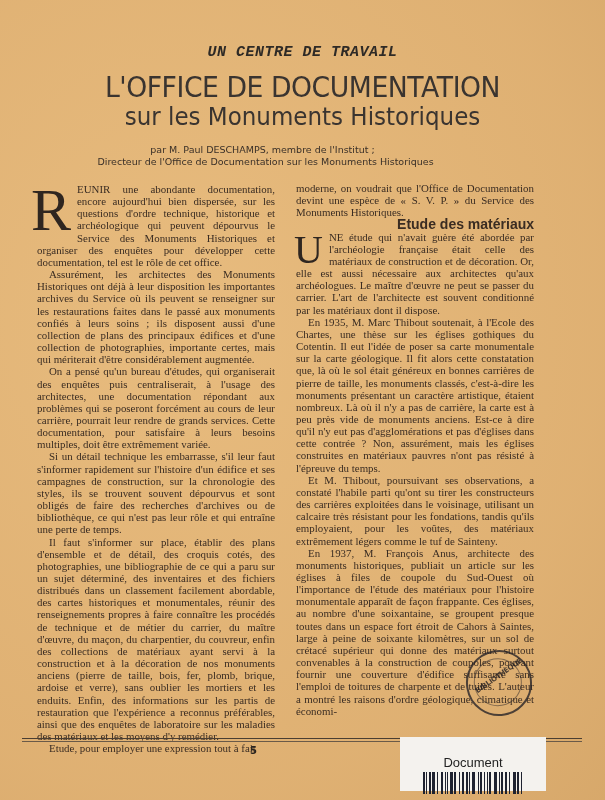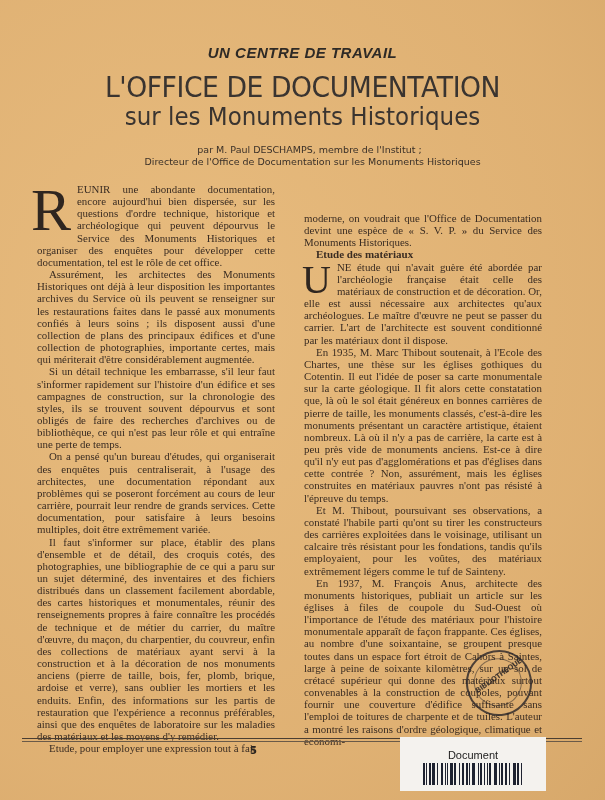--- a/index.html
+++ b/index.html
@@ -7,73 +7,73 @@
     width: 605px; height: 800px; overflow: hidden;
     background: #e3b577;
     background-image: radial-gradient(ellipse at 30% 40%, rgba(240,200,140,0.35), rgba(200,150,90,0.15) 70%, rgba(180,130,70,0.25));
     position: relative;
     color: #3a2c22;
     font-family: "Liberation Serif", "DejaVu Serif", serif;
   }
   .page { position: absolute; left: 0; top: 0; width: 605px; height: 800px; }
   .kicker {
     position: absolute; top: 44px; left: 0; width: 605px; text-align: center;
-    font-family: Liberation Sans, sans-serif; font-weight: bold; font-style: italic;
+    font-family: Liberation Mono, monospace; font-weight: bold; font-style: italic;
     font-size: 15px; letter-spacing: 0.5px; color: #2e2a26;
   }
   .title1 {
     position: absolute; top: 70px; left: 0; width: 605px; text-align: center;
     font-family: "DejaVu Sans", sans-serif; font-size: 29px; font-weight: normal;
     color: #3a3430; letter-spacing: -0.5px; transform: scaleX(0.92);
   }
   .title2 {
     position: absolute; top: 102px; left: 0; width: 605px; text-align: center;
     font-family: "DejaVu Sans", sans-serif; font-size: 25px; color: #3a3430;
     transform: scaleX(0.92);
   }
   .byline {
     position: absolute; top: 144px; left: 0; width: 525px; text-align: center;
-    font-family: "DejaVu Sans", sans-serif; font-size: 9.5px; color: #3a3028; line-height: 12px; padding-left: 47px;
+    font-family: "DejaVu Sans", sans-serif; font-size: 9.5px; color: #3a3028; line-height: 12px;
   }
   .byline .l2 { display: block; margin-left: 6px; }
   .col {
     position: absolute; top: 183px; width: 238px;
     font-size: 10.9px; line-height: 12.15px; text-align: justify;
     hyphens: manual;
   }
   .col.left { left: 37px; }
-  .col.right { left: 304px; top: 182px; width: 238px; margin-top: 30px; }
+  .col.right { left: 296px; top: 182px; width: 238px; }
   .col p { margin: 0; text-indent: 12px; }
   .col p.noind { text-indent: 0; }
   .drop {
     float: left; font-size: 60px; line-height: 48px; margin: 3px 6px 0 -6px;
     font-family: "Liberation Serif", serif; color: #2f2620;
   }
   .drop.u { font-size: 40px; line-height: 34px; margin: 2px 6px 0 -2px; }
   .section-head {
-    text-align: left; font-family: Liberation Serif, serif; font-weight: bold;
-    font-size: 11px; margin: 22px 0 12px 0; text-indent: 0;
+    text-align: right; font-family: Liberation Sans, sans-serif; font-weight: bold;
+    font-size: 14px; margin: 22px 0 12px 0; text-indent: 0;
   }
   .rule {
     position: absolute; left: 22px; width: 560px; top: 738px; height: 0;
     border-top: 1.5px solid #4a3e32; 
   }
   .rule2 {
     position: absolute; left: 22px; width: 560px; top: 741px; height: 0;
     border-top: 0.8px solid #6a5a48;
   }
   .pagenum {
     position: absolute; top: 745px; left: 250px; font-family: "DejaVu Sans", sans-serif;
     font-weight: bold; font-size: 10px; color: #2a241e;
   }
   .barcode-label {
     position: absolute; left: 400px; top: 737px; width: 146px; height: 54px;
     background: #f4f2ee; text-align: center; font-family: "Liberation Sans", sans-serif;
   }
-  .barcode-label .doc { font-size: 11px; color: #222; margin-top: 12px; }
+  .barcode-label .doc { font-size: 13px; color: #222; margin-top: 18px; }
   .barcode-label .bars { display: flex; justify-content: center; height: 22px; margin-top: 2px; }
   .barcode-label .bars span { display: inline-block; height: 100%; background: #1e2230; margin-right: 1.6px; }
   .barcode-label .num { font-size: 10.5px; color: #1e2230; margin-top: 16px; letter-spacing: 0.2px; }
   .stamp {
     position: absolute; left: 466px; top: 650px; width: 62px; height: 62px;
     border: 2px solid rgba(40,36,40,0.8); border-radius: 50%;
     transform: rotate(-10deg);
   }
   .stamp-inner {
     position: absolute; left: 6px; top: 6px; width: 46px; height: 46px;
@@ -93,22 +93,22 @@
   <div class="title1">L'OFFICE DE DOCUMENTATION</div>
   <div class="title2">sur les Monuments Historiques</div>
   <div class="byline">
     <span>par M. Paul DESCHAMPS, membre de l'Institut ;</span>
     <span class="l2">Directeur de l'Office de Documentation sur les Monuments Historiques</span>
   </div>
 
   <div class="col left">
     <p class="noind"><span class="drop">R</span><span>EUNIR une abondante documentation, encore aujourd'hui bien dispersée, sur les questions d'ordre technique, historique et archéologique qui peuvent dépourvus le Service des Monuments Historiques et organiser des enquêtes pour développer cette documentation, tel est le rôle de cet office.</span></p>
     <p>Assurément, les architectes des Monuments Historiques ont déjà à leur disposition les importantes archives du Service où ils peuvent se renseigner sur les restaurations faites dans le passé aux monuments confiés à leurs soins ; ils disposent aussi d'une collection de plans des principaux édifices et d'une collection de photographies, importante certes, mais qui mériterait d'être considérablement augmentée.</p>
+    <p>On a pensé qu'un bureau d'études, qui organiserait des enquêtes puis centraliserait, à l'usage des architectes, une documentation répondant aux problèmes qui se poseront forcément au cours de leur carrière, pourrait leur rendre de grands services. Cette documentation, pour satisfaire à leurs besoins multiples, doit être extrêmement variée.</p>
     <p>Si un détail technique les embarrasse, s'il leur faut s'informer rapidement sur l'histoire d'un édifice et ses campagnes de construction, sur la chronologie des styles, ils se trouvent souvent dépourvus et sont obligés de faire des recherches d'archives ou de bibliothèque, ce qui n'est pas leur rôle et qui entraîne une perte de temps.</p>
-    <p>On a pensé qu'un bureau d'études, qui organiserait des enquêtes puis centraliserait, à l'usage des architectes, une documentation répondant aux problèmes qui se poseront forcément au cours de leur carrière, pourrait leur rendre de grands services. Cette documentation, pour satisfaire à leurs besoins multiples, doit être extrêmement variée.</p>
     <p>Il faut s'informer sur place, établir des plans d'ensemble et de détail, des croquis cotés, des photographies, une bibliographie de ce qui a paru sur un sujet déterminé, des inventaires et des fichiers distribués dans un classement facilement abordable, des cartes historiques et monumentales, réunir des renseignements propres à faire connaître les procédés de technique et de métier du carrier, du maître d'œuvre, du maçon, du charpentier, du couvreur, enfin des collections de matériaux ayant servi à la construction et à la décoration de nos monuments anciens (pierre de taille, bois, fer, plomb, brique, ardoise et verre), sans oublier les mortiers et les enduits. Enfin, des informations sur les partis de restauration que l'expérience a reconnus préférables, ainsi que des enquêtes de laboratoire sur les maladies des matériaux et les moyens d'y remédier.</p>
     <p>Etude, pour employer une expression tout à fait</p>
   </div>
 
   <div class="col right">
     <p class="noind">moderne, on voudrait que l'Office de Documentation devint une espèce de « S. V. P. » du Service des Monuments Historiques.</p>
     <p class="section-head">Etude des matériaux</p>
     <p class="noind"><span class="drop u">U</span><span>NE étude qui n'avait guère été abordée par l'archéologie française était celle des matériaux de construction et de décoration. Or, elle est aussi nécessaire aux architectes qu'aux archéologues. Le maître d'œuvre ne peut se passer du carrier. L'art de l'architecte est souvent conditionné par les matériaux dont il dispose.</span></p>
     <p>En 1935, M. Marc Thibout soutenait, à l'Ecole des Chartes, une thèse sur les églises gothiques du Cotentin. Il eut l'idée de poser sa carte monumentale sur la carte géologique. Il fit alors cette constatation que, là où le sol était généreux en bonnes carrières de pierre de taille, les monuments classés, c'est-à-dire les monuments présentant un caractère artistique, étaient nombreux. Là où il n'y a pas de carrière, la carte est à peu près vide de monuments anciens. Est-ce à dire qu'il n'y eut pas d'agglomérations et pas d'églises dans cette contrée ? Non, assurément, mais les églises construites en matériaux pauvres n'ont pas résisté à l'épreuve du temps.</p>
     <p>Et M. Thibout, poursuivant ses observations, a constaté l'habile parti qu'ont su tirer les constructeurs des carrières exploitées dans le voisinage, utilisant un calcaire très résistant pour les fondations, tandis qu'ils employaient, pour les voûtes, des matériaux extrêmement légers comme le tuf de Sainteny.</p>

